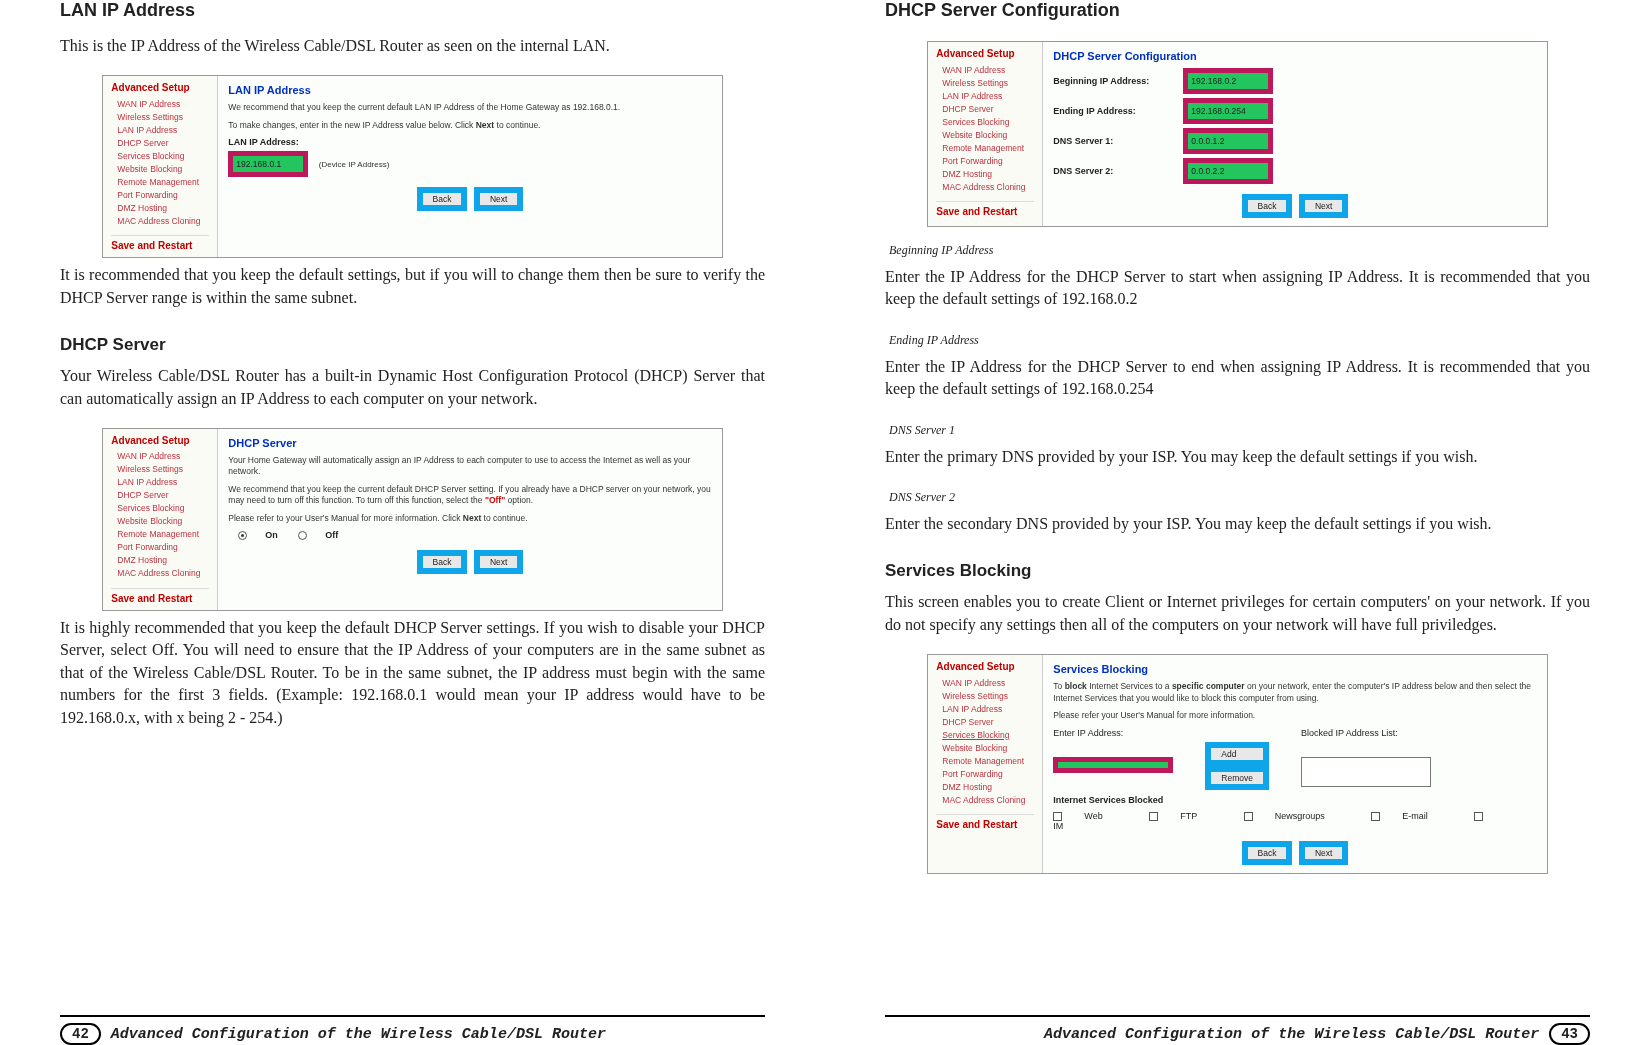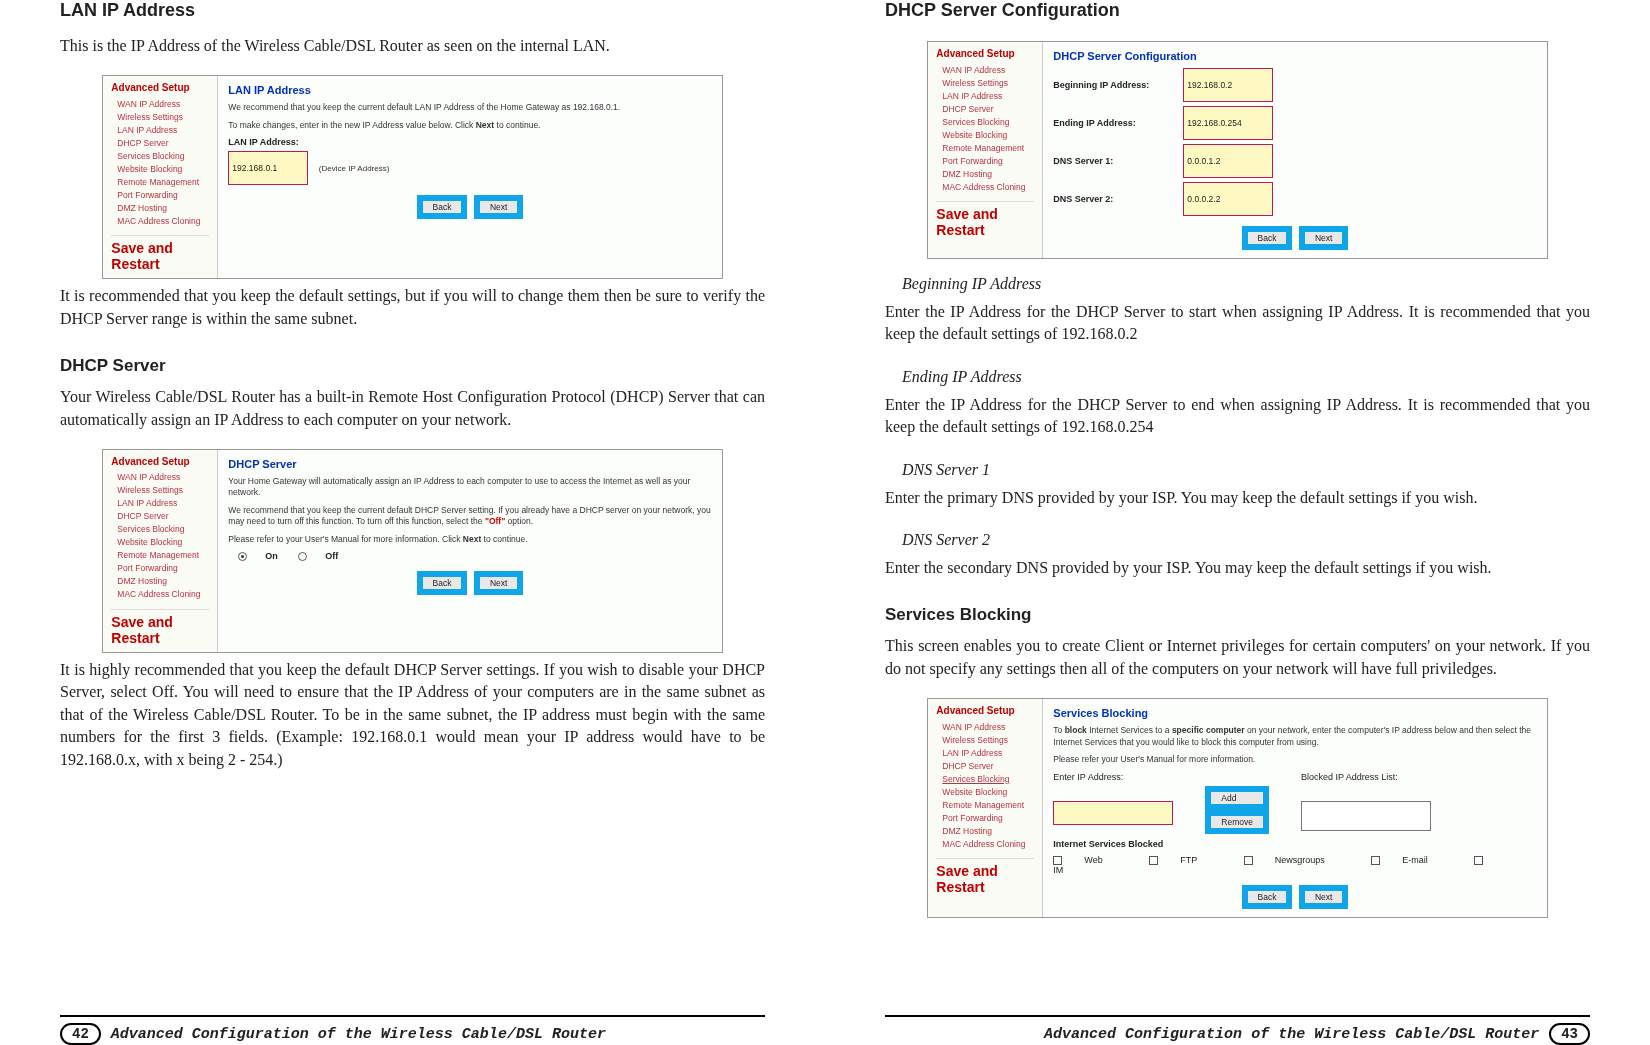--- a/index.html
+++ b/index.html
@@ -10,51 +10,51 @@
     width: 1650px;
     height: 1045px;
     display: flex;
     padding: 0 60px;
     gap: 120px;
   }
   .column { flex: 1; display: flex; flex-direction: column;}
   h2 { font-family: Arial, Helvetica, sans-serif; font-weight: bold; font-size: 18px; margin-bottom: 14px; }
   h3 { font-family: Arial, Helvetica, sans-serif; font-weight: bold; font-size: 17px; margin: 14px 0 10px 0;}
   p  { font-size: 16px; line-height: 1.4; margin-bottom: 12px; text-align: justify; }
-  em.sub { font-style: italic; font-family: Georgia, serif; font-size: 16px; display:block; margin: 10px 0 8px 17px;}
+  em.sub { font-style: italic; font-family: Georgia, serif; font-size: 12px; display:block; margin: 10px 0 8px 4px;}
 
   
   .shot {
     border: 1px solid #999;
     background: #fcfefc;
     margin: 6px auto 6px auto;
     width: 88%;
     font-family: Verdana, Arial, sans-serif;
     display: flex;
     font-size: 9px;
   }
   .shot-side {
     width: 115px;
     background: #fbfbf5;
     padding: 6px 8px;
     border-right: 1px solid #ccc;
   }
   .shot-side-title { color:#c00000; font-weight:bold; font-size:10px; margin-bottom:4px;}
   .shot-side-list { list-style:none; }
   .shot-side-list li { color:#b83240; font-size:8.5px; padding:1.5px 0 1.5px 6px; cursor:pointer;}
-  .shot-side-save { color:#c00000; font-weight:bold; font-size:14px; margin-top:8px; border-top:1px solid #ddd; padding-top:4px;}
+  .shot-side-save { color:#c00000; font-weight:bold; font-size:10px; margin-top:8px; border-top:1px solid #ddd; padding-top:4px;}
   .shot-main { flex:1; padding:8px 10px; }
   .shot-title { color:#0030c0; font-weight:bold; font-size:11px; margin-bottom:6px;}
   .shot-txt { font-size:8.5px; color:#333; margin-bottom:6px; line-height:1.35;}
   .shot-txt b { font-weight:bold;}
   .shot-txt .red { color:#c00; font-weight:bold;}
   .shot-label { font-size:9px; font-weight:bold; color:#222; margin-bottom:4px;}
   .shot-input {
-    border:1px solid #be185d; background:#fef9c3; font-size:8.5px;
-    padding:11px 3px; width:80px; display:inline-block;
+    border:5px solid #be185d; background:#22c55e; font-size:8.5px;
+    padding:3px 3px; width:80px; display:inline-block;
   }
   .shot-hint { font-size:8px; color:#333; margin-left:8px;}
   .shot-buttons { text-align:center; margin-top:10px;}
   .shot-btn {
     display:inline-block; border:6px solid #0ea5e9; background:#e8e8e8;
     font-size:8.5px; padding:1px 10px; margin:0 2px; cursor:pointer;
   }
   .radio-row { margin:6px 0 2px 10px; font-size:9px;}
   .radio-row span { margin-right:18px;}
 
@@ -125,21 +125,21 @@
       </div>
       <div class="shot-buttons">
         <span class="shot-btn">Back</span>
         <span class="shot-btn">Next</span>
       </div>
     </div>
   </div>
 
   <p>It is recommended that you keep the default settings, but if you will to change them then be sure to verify the DHCP Server range is within the same subnet.</p>
   <h3>DHCP Server</h3>
-  <p>Your Wireless Cable/DSL Router has a built-in Remote Host Configuration Protocol (DHCP) Server that can automatically assign an IP Address to each computer on your network.</p>
+  <p>Your Wireless Cable/DSL Router has a built-in Dynamic Host Configuration Protocol (DHCP) Server that can automatically assign an IP Address to each computer on your network.</p>
 
   <div class="shot">
     <div class="shot-side">
       <div class="shot-side-title">Advanced Setup</div>
       <ul class="shot-side-list">
         <li>WAN IP Address</li>
         <li>Wireless Settings</li>
         <li>LAN IP Address</li>
         <li>DHCP Server</li>
         <li>Services Blocking</li>

